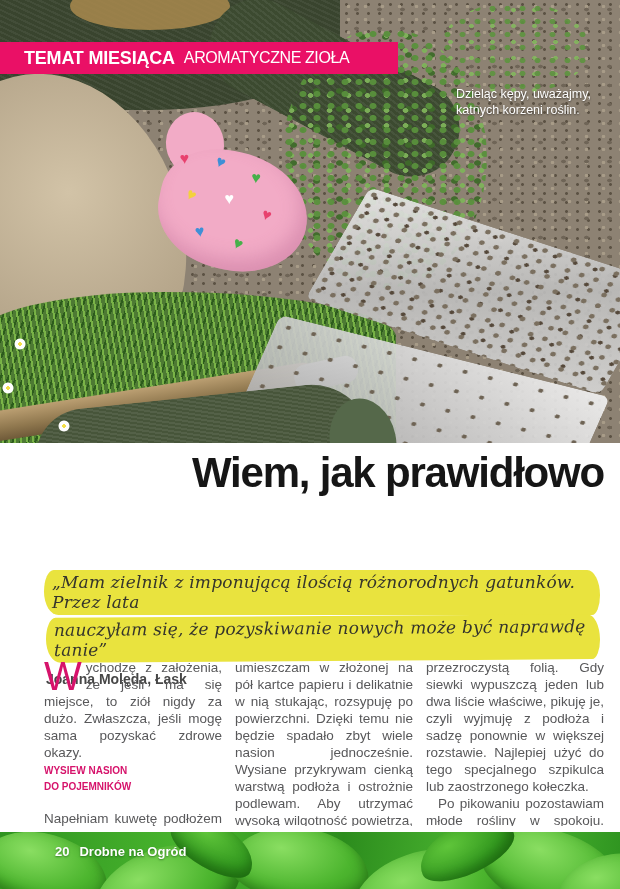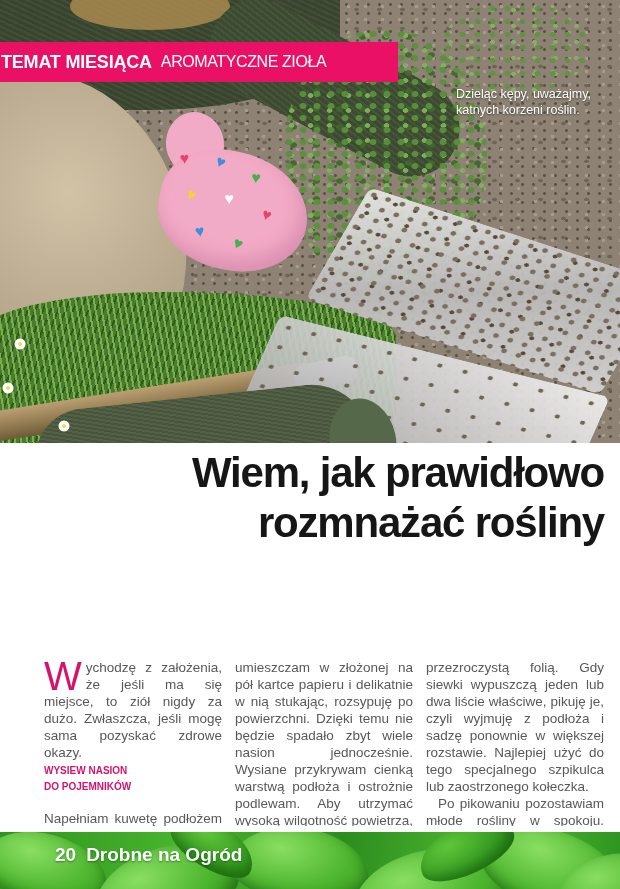--- a/index.html
+++ b/index.html
@@ -72,22 +72,22 @@
     transform:rotate(14deg) skewX(-10deg);
     background:linear-gradient(200deg, #f2f2f2, #c9c9c9 55%, #aaaaaa);
     background-image:
       radial-gradient(#6e6354 2.2px, transparent 2.8px),
       linear-gradient(200deg, rgba(242,242,242,.92), rgba(201,201,201,.92) 55%, rgba(170,170,170,.92));
     background-size:26px 21px, 100% 100%; }
   .daisy { position:absolute; width:12px; height:12px; border-radius:50%;
     background:radial-gradient(circle, #f4e04a 0 2px, #ffffff 2px 5px, transparent 6px); }
 
   
-  .banner { position:absolute; top:42px; left:0; width:398px; height:40px;
-    background:#ea1066; display:flex; align-items:center; padding-left:1px; gap:9px; z-index:5; }
+  .banner { position:absolute; top:42px; left:0; width:398px; height:32px;
+    background:#ea1066; display:flex; align-items:center; padding-left:24px; gap:9px; z-index:5; }
   .banner .b1 { color:#fff; font-size:18px; font-weight:700; letter-spacing:-0.2px; }
   .banner .b2 { color:#fff; font-size:16px; font-weight:400; letter-spacing:-0.4px; }
 
   
   .photo-caption { position:absolute; top:86px; left:456px; width:152px; z-index:5;
     color:#fff; font-size:12.5px; font-weight:400; line-height:16px;
     text-shadow:0 1px 2px rgba(0,0,0,.55); }
 
   
   .headline { position:absolute; top:448px; left:44px; width:560px;
@@ -122,21 +122,21 @@
     box-shadow:inset -4px -6px 12px rgba(20,80,10,.5); }
   .leaf:nth-child(1){ left:-20px; top:2px;  width:130px; height:70px; transform:rotate(15deg); }
   .leaf:nth-child(2){ left:90px;  top:16px; width:150px; height:80px; transform:rotate(-18deg); }
   .leaf:nth-child(3){ left:230px; top:-4px; width:140px; height:75px; transform:rotate(8deg); }
   .leaf:nth-child(4){ left:350px; top:18px; width:160px; height:85px; transform:rotate(-12deg); }
   .leaf:nth-child(5){ left:480px; top:0px;  width:150px; height:80px; transform:rotate(20deg); }
   .leaf:nth-child(6){ left:556px; top:22px; width:120px; height:70px; transform:rotate(-8deg); }
   .leaf:nth-child(7){ left:168px; top:-8px; width:90px;  height:45px; transform:rotate(30deg);  background:radial-gradient(ellipse at 35% 30%, #5fc53a, #349a20 60%, #1f7a10); }
   .leaf:nth-child(8){ left:416px; top:-8px; width:100px; height:50px; transform:rotate(-25deg); background:radial-gradient(ellipse at 35% 30%, #5fc53a, #349a20 60%, #1f7a10); }
   .footer-line { position:absolute; left:55px; top:12px; display:flex; gap:10px;
-    color:#fff; font-size:19px; font-weight:700; text-shadow:0 1px 2px rgba(0,60,0,.5); }
+    color:#fff; font-size:13px; font-weight:700; text-shadow:0 1px 2px rgba(0,60,0,.5); }
 </style>
 </head>
 <body>
 
 <div class="page">
 
   <div class="photo">
     <div class="ph fleece-top"></div>
     <div class="ph hair"></div>
     <div class="ph sleeve-top"></div>
@@ -171,23 +171,27 @@
     </div>
   </div>
 
   <div class="banner">
     <span class="b1">TEMAT MIESIĄCA</span>
     <span class="b2">AROMATYCZNE ZIOŁA</span>
   </div>
 
   <h1 class="headline">
     <div>Wiem, jak prawidłowo</div>
-    <div>rozmnażać rośliny</div>
   </h1>
 
+  <div class="quote-block">
+    <div><span class="quote-line l1">„Mam zielnik z imponującą ilością różnorodnych gatunków. Przez lata</span></div>
+    <div><span class="quote-line l2">nauczyłam się, że pozyskiwanie nowych może być naprawdę tanie”</span></div>
+    <div class="attribution">Joanna Molęda, Łask</div>
+  </div>
 
   <div class="columns">
     <div class="col">
       <p><span class="dropcap">W</span><span>ychodzę z założenia, że jeśli ma się miejsce, to ziół nigdy za dużo. Zwłaszcza, jeśli mogę sama pozyskać zdrowe okazy.</span></p>
       <div class="subhead">
         <div>WYSIEW NASION</div>
         <div>DO POJEMNIKÓW</div>
       </div>
       <p>Napełniam kuwetę podłożem do wysiewu i mocno je ugniatam. Następnie równomiernie wysiewam nasiona. Drobne</p>
     </div>

